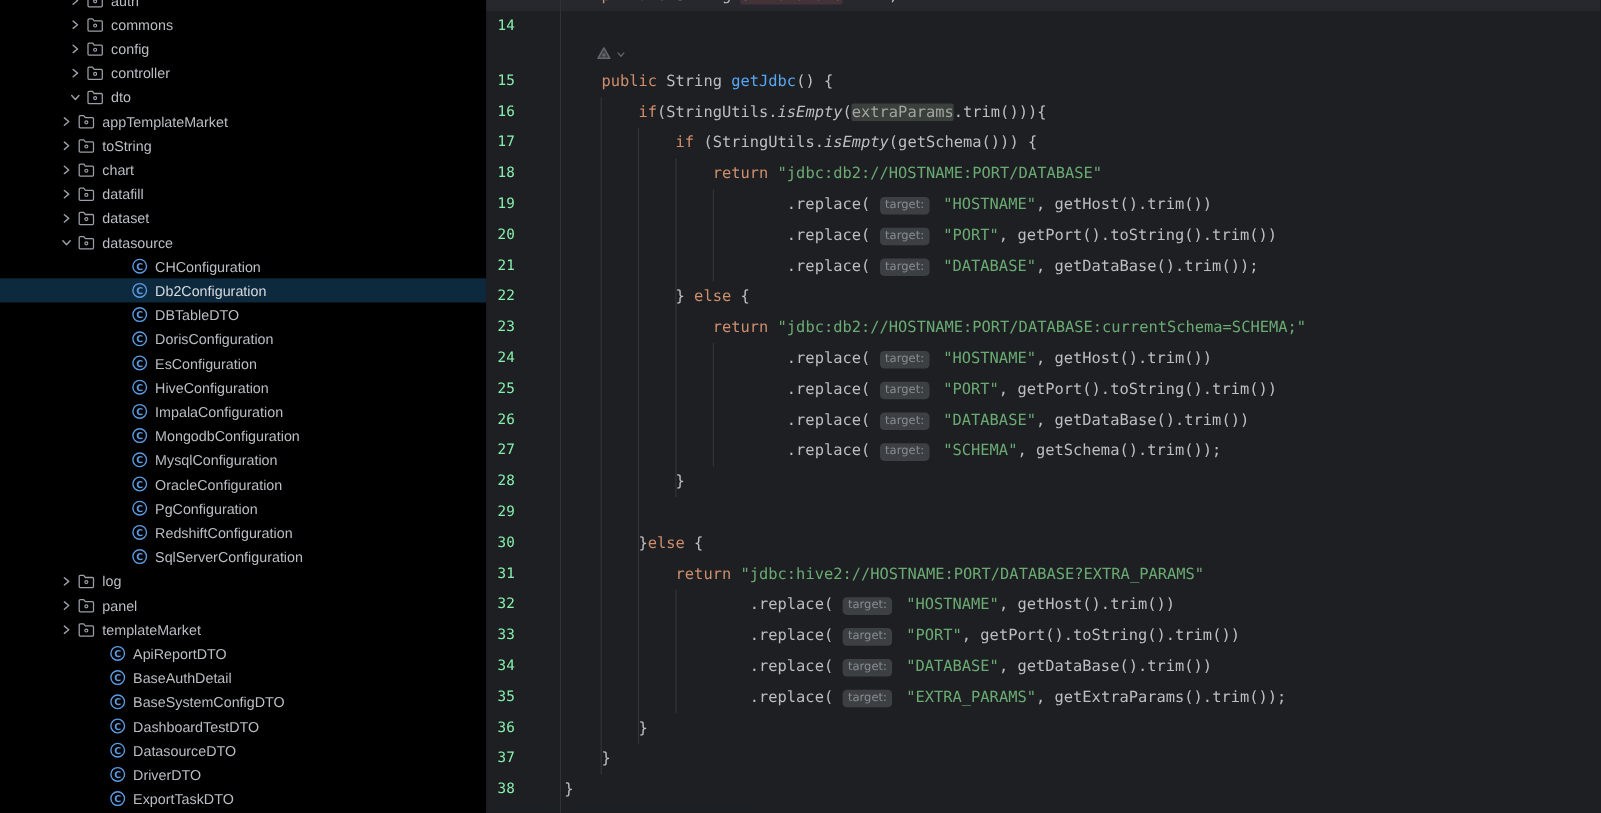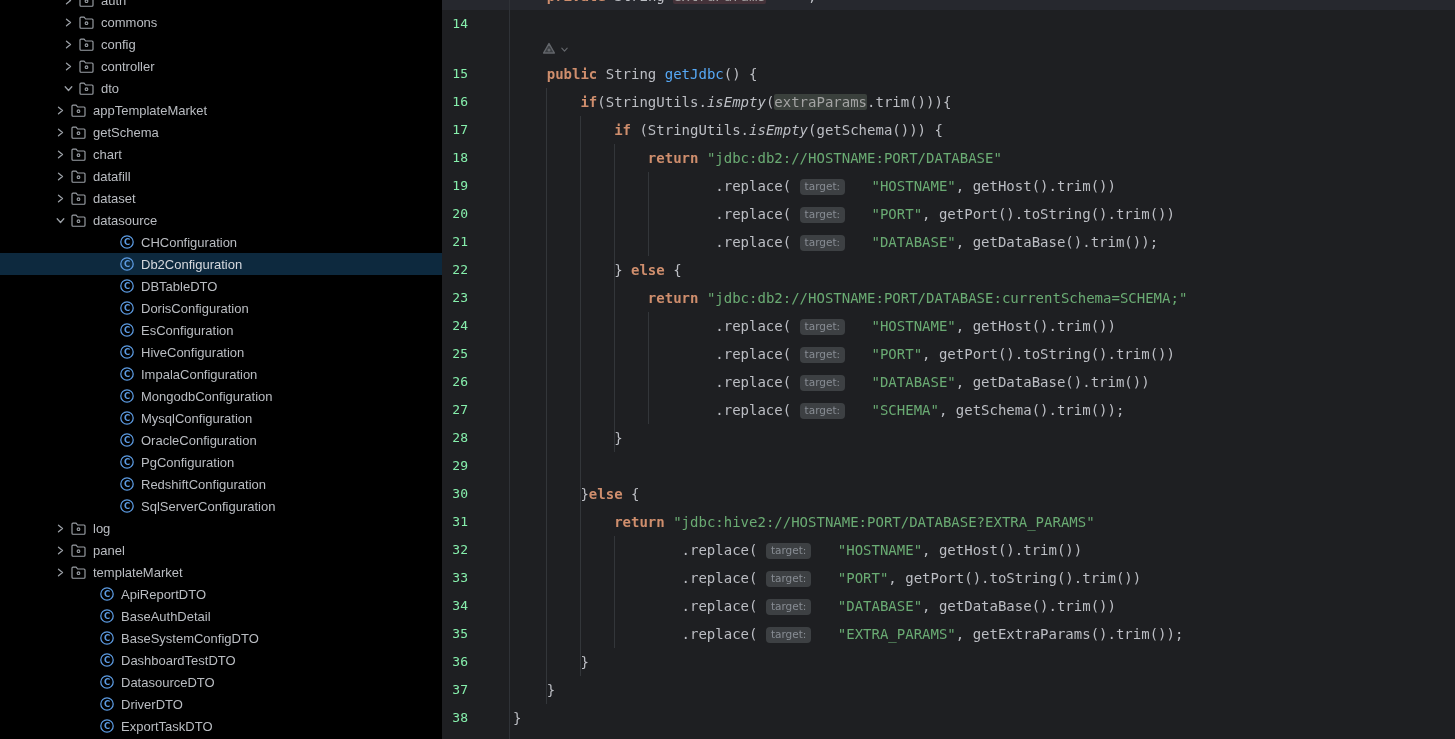--- a/index.html
+++ b/index.html
@@ -29,31 +29,31 @@
                    background:#2f3237; }
   .lines-wrap { position:absolute; left:0; top:-18px; right:0;
                 font-family:"DejaVu Sans Mono", monospace; font-size:14px; }
   .code-line { display:flex; height:28px; line-height:28px; width:100%; }
   .code-line.inlay-row { height:22px; line-height:22px; }
   .code-line.caret-line { background:#26282e; }
   .gutter-num { flex:0 0 67px; text-align:right; padding-right:41px;
                 font-size:13px; color:#86efac; user-select:none; }
   .caret-line .gutter-num { color:#a1a4ab; }
   .code-text { white-space:pre; color:#bcbec4; padding-left:4px; }
-  .kw   { color:#cf8e6d;font-weight:bold; }
+  .kw   { color:#cf8e6d; }
   .str  { color:#6aab73; }
   .mth  { color:#56a8f5; }
   .field{ color:#a3a3a3; }
   .itm  { font-style:italic; }
   .wbg  { background:#443239; border-radius:2px; }
   .rbg  { background:#3a403c; border-radius:2px; }
   .pill { display:inline-block; background:#3d4043; color:#878c93;
           font-family:"DejaVu Sans", sans-serif; font-size:10.5px;
           line-height:15px; padding:0 5px 1px; border-radius:4px;
-          vertical-align:1px; margin-right:18px; }
+          vertical-align:1px; margin-right:4px; }
   .guide { position:absolute; width:1px; background:#33363a; }
   .ai-inlay { display:flex; align-items:center; margin-left:33px; height:100%; }
   .ai-inlay .chevdown { margin-left:4px; display:flex; align-items:center; }
 </style>
 </head>
 <body>
 
 <div class="app">
   <div class="tree-panel">
     <div class="tree-inner">
@@ -146,21 +146,21 @@
             <svg width="11" height="11" viewBox="0 0 11 11">
     <path d="M3.5 2.2 L7.5 5.5 L3.5 8.8" fill="none" stroke="#9ba0a6" stroke-width="1.3" stroke-linecap="round" stroke-linejoin="round"></path>
   </svg>
           </span>
           <span class="ticon">
             <svg width="17" height="16" viewBox="0 0 17 16">
     <path d="M2 13.2 V4.1 c0-.6.4-1 1-1 h3.1 l1.5 1.9 h6.4 c.6 0 1 .4 1 1 v7.2 c0 .6-.4 1-1 1 H3 c-.6 0-1-.4-1-1 z" fill="none" stroke="#9ba0a6" stroke-width="1.15" stroke-linejoin="round"></path>
     <circle cx="8.5" cy="9.2" r="1.35" fill="none" stroke="#9ba0a6" stroke-width="1.1"></circle>
   </svg>
           </span>
-          <span class="tlabel">getSchema</span>
+          <span class="tlabel">toString</span>
         </div>
         <div class="tree-row d1">
           <span class="chev">
             <svg width="11" height="11" viewBox="0 0 11 11">
     <path d="M3.5 2.2 L7.5 5.5 L3.5 8.8" fill="none" stroke="#9ba0a6" stroke-width="1.3" stroke-linecap="round" stroke-linejoin="round"></path>
   </svg>
           </span>
           <span class="ticon">
             <svg width="17" height="16" viewBox="0 0 17 16">
     <path d="M2 13.2 V4.1 c0-.6.4-1 1-1 h3.1 l1.5 1.9 h6.4 c.6 0 1 .4 1 1 v7.2 c0 .6-.4 1-1 1 H3 c-.6 0-1-.4-1-1 z" fill="none" stroke="#9ba0a6" stroke-width="1.15" stroke-linejoin="round"></path>

